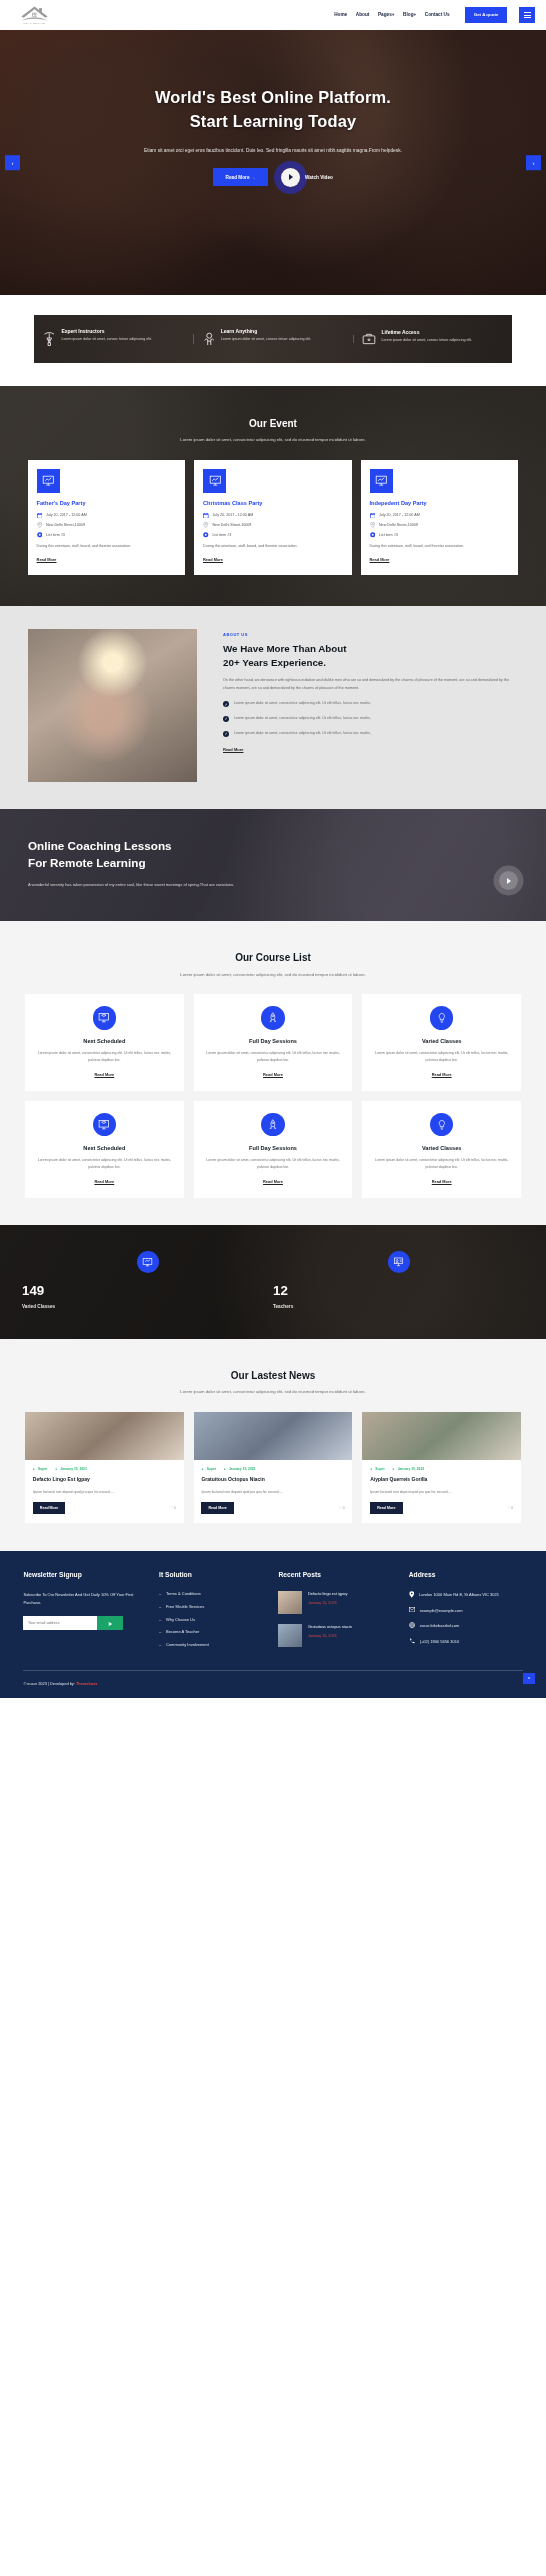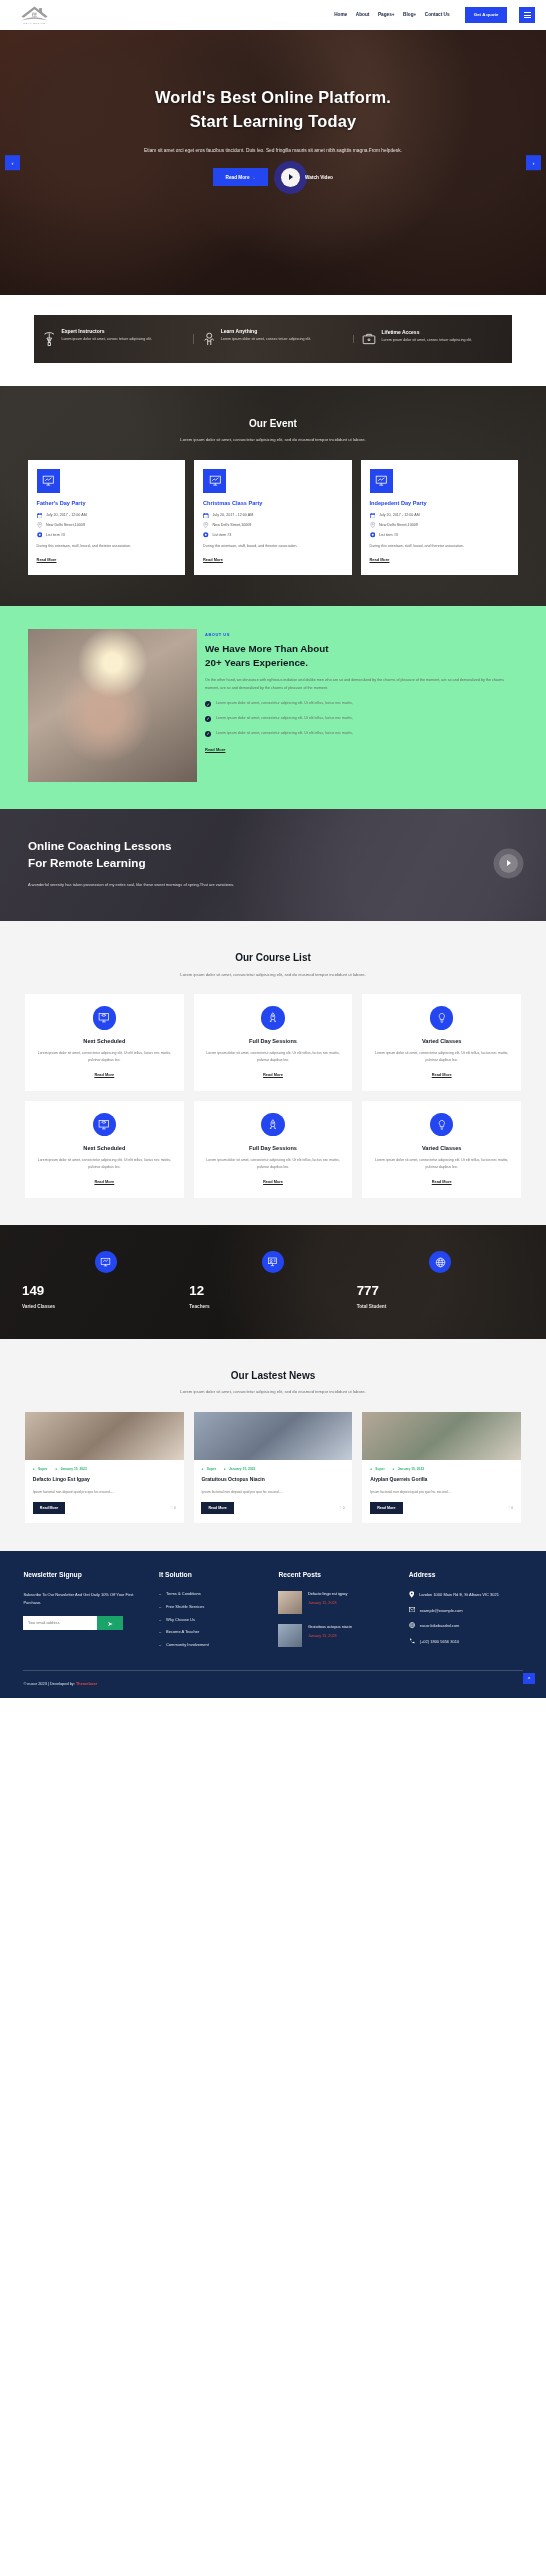--- a/index.html
+++ b/index.html
@@ -133,21 +133,21 @@
   .ecard h3 { color:#2346f0; font-size:5.6px; font-weight:800; margin-bottom:6.2px; }
   .emeta { display:flex; align-items:center; gap:3.9px; margin-bottom:3.9px; }
   .emeta span { font-size:3.7px; color:#555; }
   .ecard .edesc { font-size:3.6px; color:#666; line-height:1.9; margin-top:5.5px; }
   .ecard a {
     display:inline-block; margin-top:7px; font-size:3.9px; color:#222;
     text-decoration:underline; font-weight:700;
   }
 
   
-  .about { display:flex; gap:8px; padding:23.4px 28px 26.5px; background:#86efac; }
+  .about { display:flex; gap:26px; padding:23.4px 28px 26.5px; background:#e5e5e5; }
   .about-img {
     flex:0 0 169px; height:153px; position:relative; overflow:hidden;
     background:
       radial-gradient(circle at 50% 22%, rgba(255,244,210,.95) 0 6%, transparent 24%),
       radial-gradient(circle at 45% 56%, rgba(205,170,150,.85) 0 13%, transparent 38%),
       linear-gradient(150deg,#8e8075 0%,#b9a899 40%,#6e6158 100%);
   }
   .about-txt { flex:1; padding-top:3.1px; }
   .eyebrow { color:#2346f0; font-size:4px; font-weight:800; letter-spacing:0.5px; }
   .about-txt h2 { font-size:9.8px; font-weight:800; color:#101820; line-height:1.4; margin-top:4.7px; }
@@ -165,21 +165,21 @@
   }
 
   
   .coach {
     position:relative; padding:28px 28px 31px; overflow:hidden;
     background:
       radial-gradient(circle at 78% 48%, rgba(120,115,130,.5) 0 18%, transparent 46%),
       linear-gradient(120deg,#4a4750 0%,#3b3942 40%,#5b5561 75%,#46424c 100%);
   }
   .coach::after { content:""; position:absolute; inset:0; background:rgba(38,36,44,.45); }
-  .coach-in { position:relative; z-index:4; display:flex; align-items:center; }
+  .coach-in { position:relative; z-index:4; display:flex; align-items:flex-end; }
   .coach-txt { flex:1; }
   .coach h2 { color:#fff; font-size:11.7px; font-weight:800; line-height:1.5; }
   .coach p { color:#ddd9d6; font-size:4px; line-height:2.2; margin-top:9.4px; max-width:234px; }
   .coach .play-ring { box-shadow:0 0 0 5.5px rgba(255,255,255,.18); background:rgba(255,255,255,.35); }
   .coach .play-ring::after { border-left-color:#fff; }
 
   
   .courses { background:#f4f4f4; padding:23.4px 0 26.5px; }
   .courses .sec-head h2 { color:#101820; }
   .courses .sec-head p { color:#6e6e6e; }
@@ -638,33 +638,20 @@
               <circle cx="6" cy="5.3" r="1.5"></circle>
               <path d="M3.7 9 Q6 6.6 8.3 9"></path>
               <path d="M10 4.5 L12.5 4.5"></path>
               <path d="M10 6.5 L12.5 6.5"></path>
               <path d="M8 10 L8 13"></path>
               <path d="M5.5 13 L10.5 13"></path>
             </svg>
         </div>
         <div class="num">12</div>
         <div class="lbl">Teachers</div>
-      </div>
-      <div class="ctr">
-        <div class="cicon2">
-          <svg width="11" height="11" viewBox="0 0 16 16" fill="none" stroke="#fff" stroke-width="1">
-              <circle cx="8" cy="8" r="6.3"></circle>
-              <ellipse cx="8" cy="8" rx="2.7" ry="6.3"></ellipse>
-              <path d="M1.8 8 L14.2 8"></path>
-              <path d="M3 4.4 Q8 6.4 13 4.4"></path>
-              <path d="M3 11.6 Q8 9.6 13 11.6"></path>
-            </svg>
-        </div>
-        <div class="num">777</div>
-        <div class="lbl">Total Student</div>
       </div>
     </div>
   </div>
 
   <div class="news">
     <div class="sec-head">
       <h2>Our Lastest News</h2>
       <p>Lorem ipsum dolor sit amet, consectetur adipisicing elit, sed do eiusmod tempor incididunt ut labore.</p>
     </div>
     <div class="news-grid">

